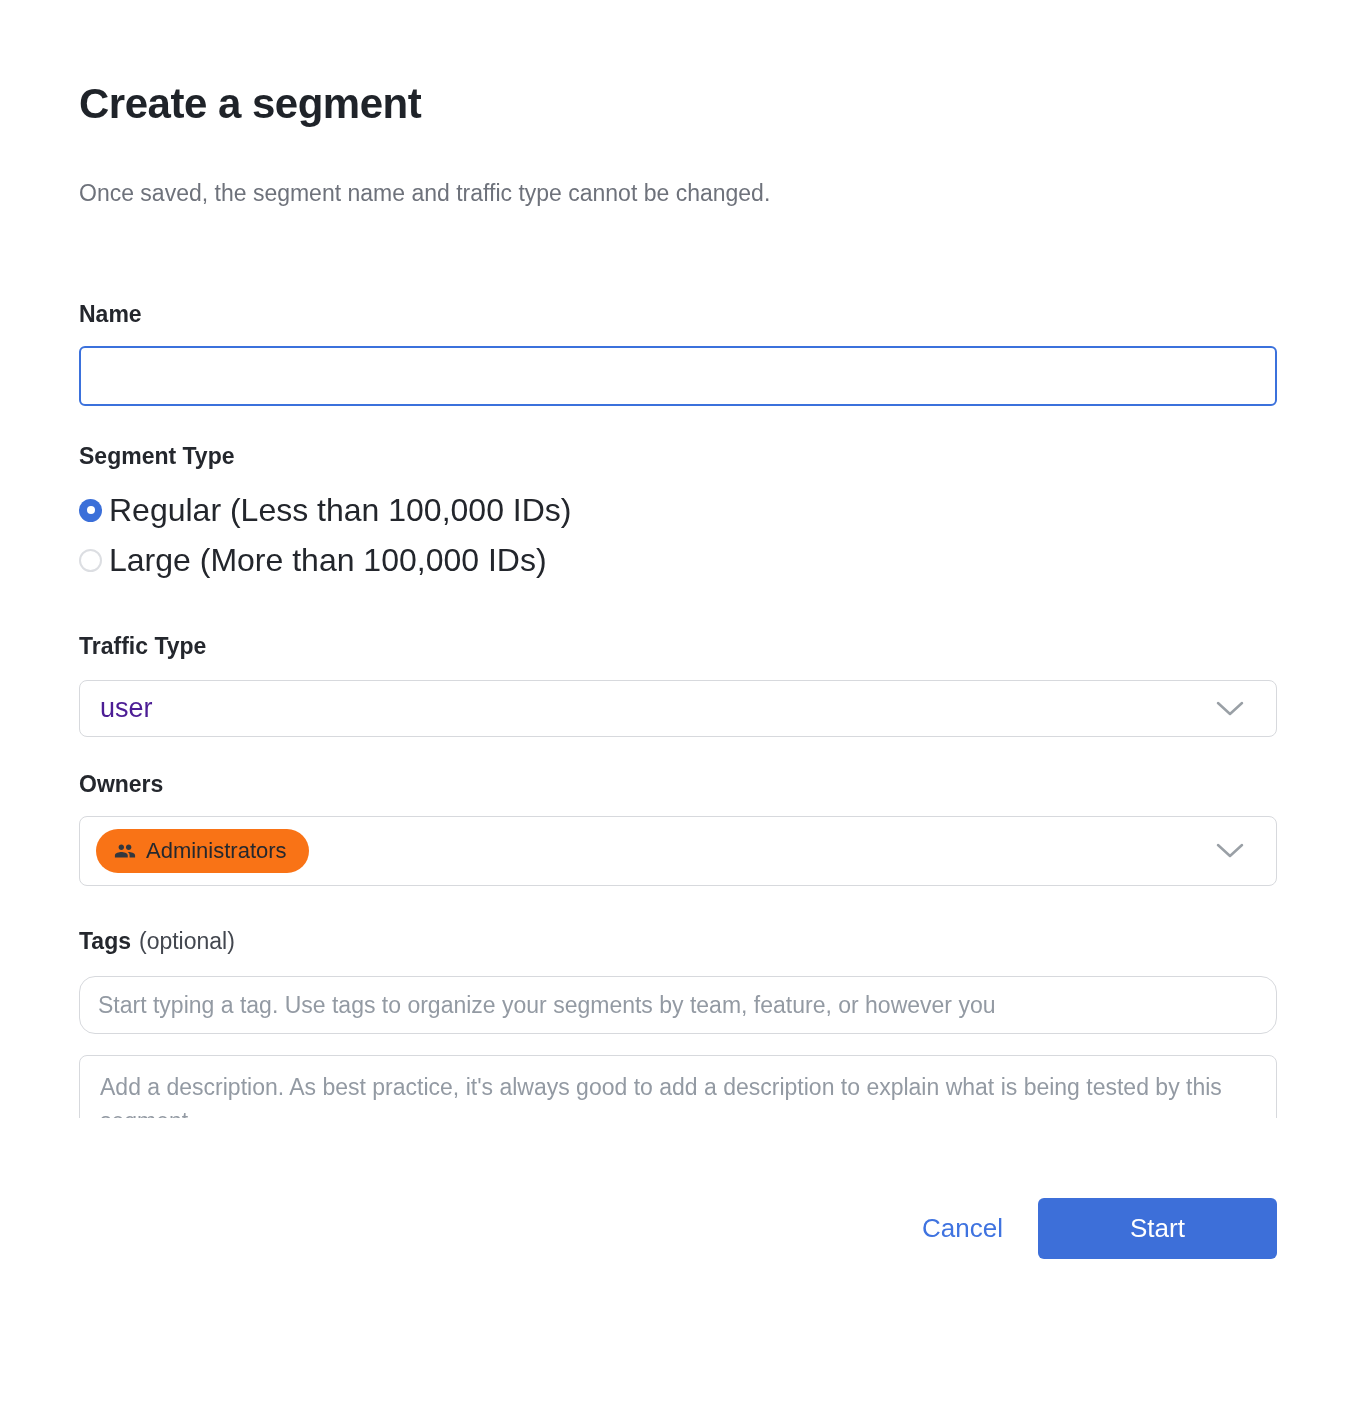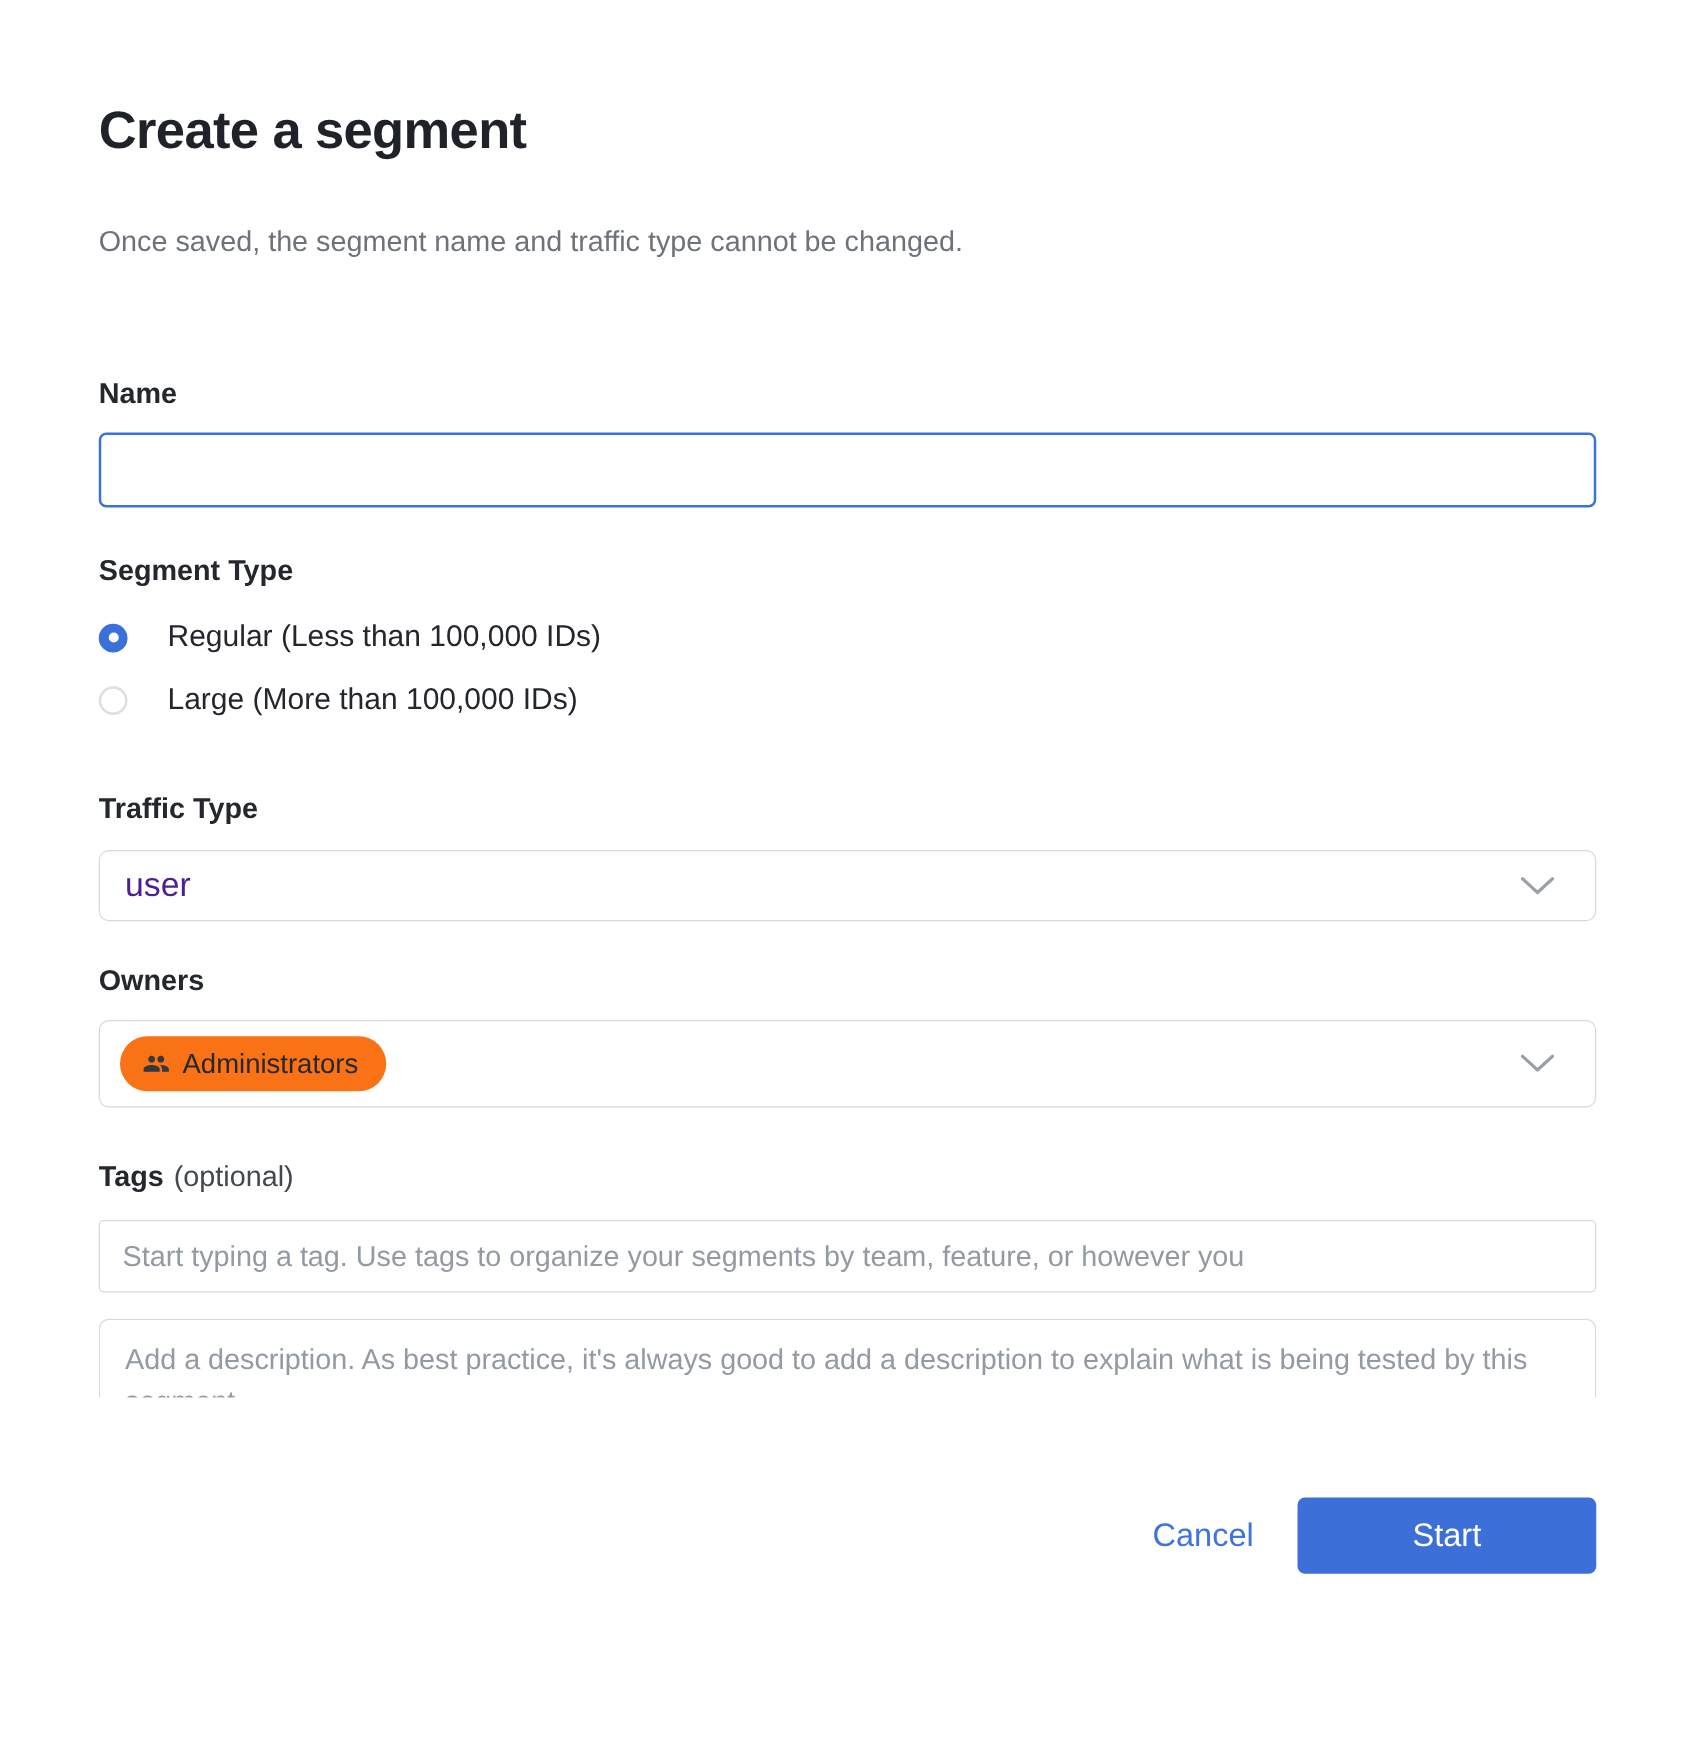--- a/index.html
+++ b/index.html
@@ -84,22 +84,22 @@
     width: 8px; height: 8px;
     background: #ffffff;
     border-radius: 50%;
     transform: translate(-50%, -50%);
   }
   .radio.unselected {
     background: #ffffff;
     border: 2px solid #dcdee2;
   }
   .radio-label {
-    margin-left: 32px;
-    font-size: 24px;
+    margin-left: 7px;
+    font-size: 32px;
     color: #23262c;
   }
   .traffic-label { margin-top: 51px; }
   .select-box {
     margin-top: 20px;
     width: 100%;
     height: 57px;
     border: 1px solid #d7d9dd;
     border-radius: 8px;
     display: flex;
@@ -120,21 +120,21 @@
     display: inline-flex;
     align-items: center;
     height: 44px;
     padding: 0 22px 0 18px;
     background: #f97316;
     border-radius: 22px;
     gap: 10px;
   }
   .chip-label { font-size: 22px; color: #25282e; }
   .tags-label { margin-top: 42px; }
-  .tags-input { margin-top: 21px; height: 58px; border-radius: 4px; }
+  .tags-input { margin-top: 21px; height: 58px; border-radius: 16px; }
   .description-label { margin-top: 44px; }
   .textarea-clip {
     margin-top: 21px;
     height: 63px;
     overflow: hidden;
   }
   .description-textarea {
     display: block;
     width: 100%;
     height: 140px;

